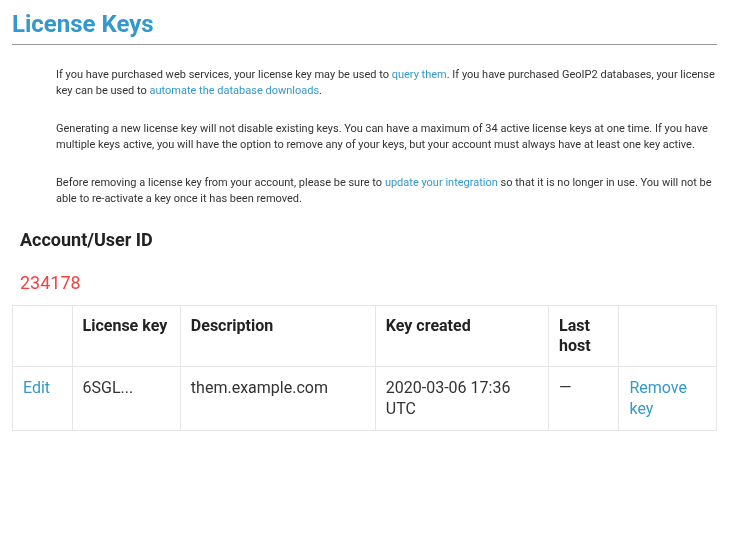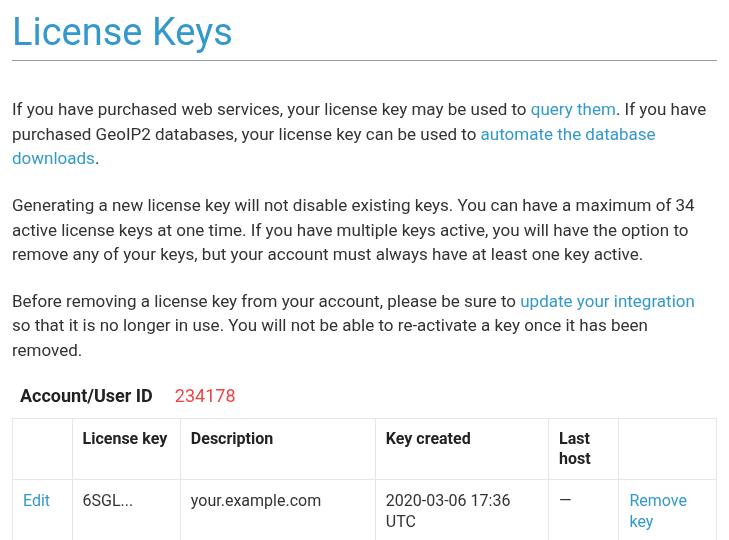--- a/index.html
+++ b/index.html
@@ -5,42 +5,44 @@
     * { box-sizing: border-box; margin: 0; padding: 0; }
     body {
       font-family: -apple-system, BlinkMacSystemFont, "Segoe UI", Roboto, Helvetica, Arial, sans-serif;
       color: #333;
       background: #fff;
       width: 729px;
       padding: 10px 12px;
     }
     h1 {
       color: #3399cc;
-      font-size: 38px;
-      font-weight: 400;
+      font-size: 24px;
+      font-weight: 700;
       border-bottom: 1px solid #999;
       padding-bottom: 6px;
-      margin-bottom: 36px;
+      margin-bottom: 22px;
     }
     p {
-      font-size: 17px;
+      font-size: 11px;
       line-height: 1.45;
       color: #333;
       margin-bottom: 22px;
+      margin-left: 44px;
     }
     a {
       color: #3399cc;
       text-decoration: none;
       cursor: pointer;
     }
     .account-row {
       display: flex;
       gap: 22px;
       font-size: 18px;
       margin: 12px 0 12px 8px;
+      flex-direction: column;
     }
     .account-label { font-weight: 700; color: #222; }
     .account-value { color: #ef4444; }
     table {
       width: 100%;
       border-collapse: collapse;
       font-size: 16px;
     }
     th, td {
       border: 1px solid #e6e6e6;
@@ -91,19 +93,19 @@
       <th class="col-desc">Description</th>
       <th class="col-created">Key created</th>
       <th class="col-used">Last host</th>
       <th class="col-remove"></th>
     </tr>
   </thead>
   <tbody>
     <tr>
       <td><a href="#">Edit</a></td>
       <td>6SGL...</td>
-      <td>your.example.com</td>
+      <td>them.example.com</td>
       <td>2020-03-06 17:36 UTC</td>
       <td>—</td>
       <td><a href="#">Remove key</a></td>
     </tr>
   </tbody>
 </table>
 
 </body></html>

